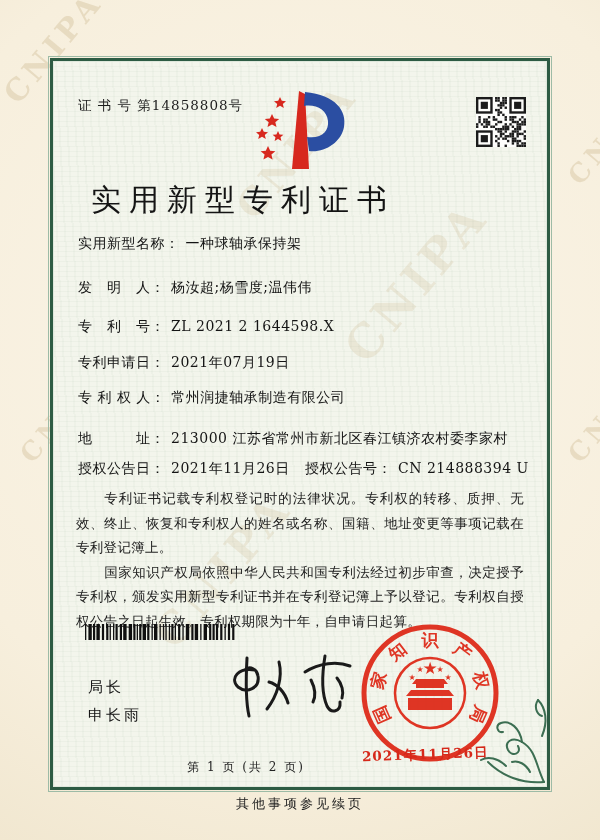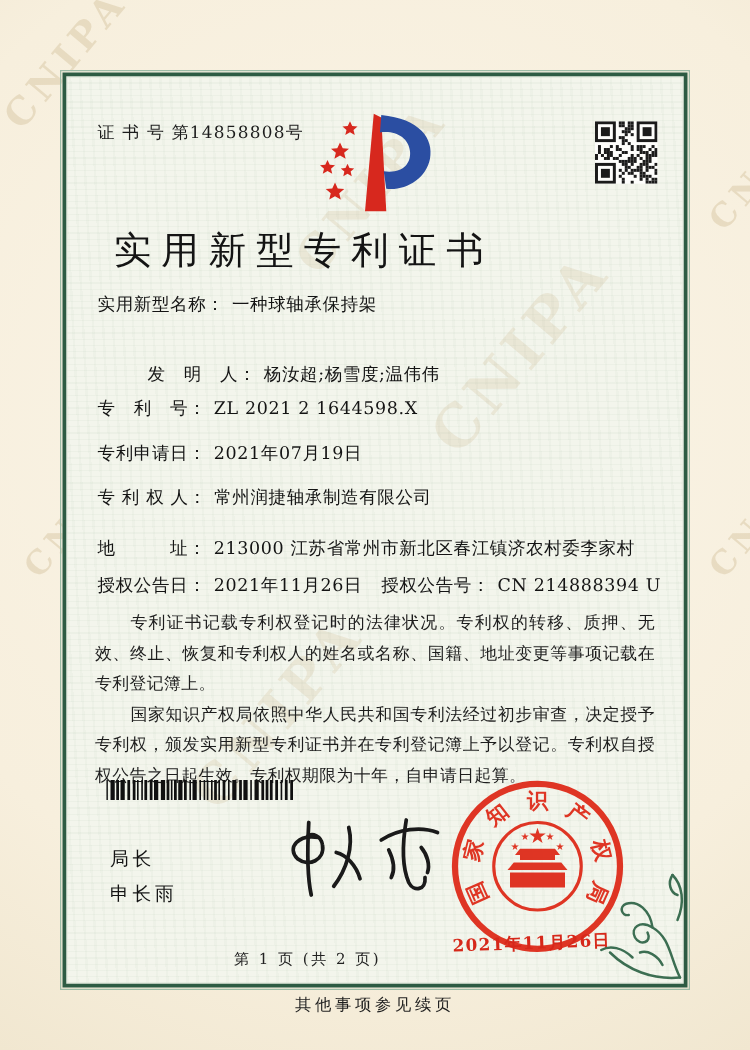--- a/index.html
+++ b/index.html
@@ -207,21 +207,21 @@
       <rect x="0" y="14" width="7" height="7" fill="#1b1b1b"></rect>
       <rect x="1" y="15" width="5" height="5" fill="#fdfdfb"></rect>
       <rect x="2" y="16" width="3" height="3" fill="#1b1b1b"></rect>
     </svg>
 
   <div class="title">实用新型专利证书</div>
 
   <div class="row" style="top:235px;">
     <span class="lbl">实用新型名称：</span><span class="val">一种球轴承保持架</span>
   </div>
-  <div class="row" style="top:291px;margin-left:40px;">
+  <div class="row" style="top:279px;">
     <span class="lbl">发　明　人：</span><span class="val">杨汝超;杨雪度;温伟伟</span>
   </div>
   <div class="row" style="top:318px;">
     <span class="lbl">专　利　号：</span><span class="val">ZL 2021 2 1644598.X</span>
   </div>
   <div class="row" style="top:354px;">
     <span class="lbl">专利申请日：</span><span class="val">2021年07月19日</span>
   </div>
   <div class="row" style="top:389px;">
     <span class="lbl">专 利 权 人：</span><span class="val">常州润捷轴承制造有限公司</span>

